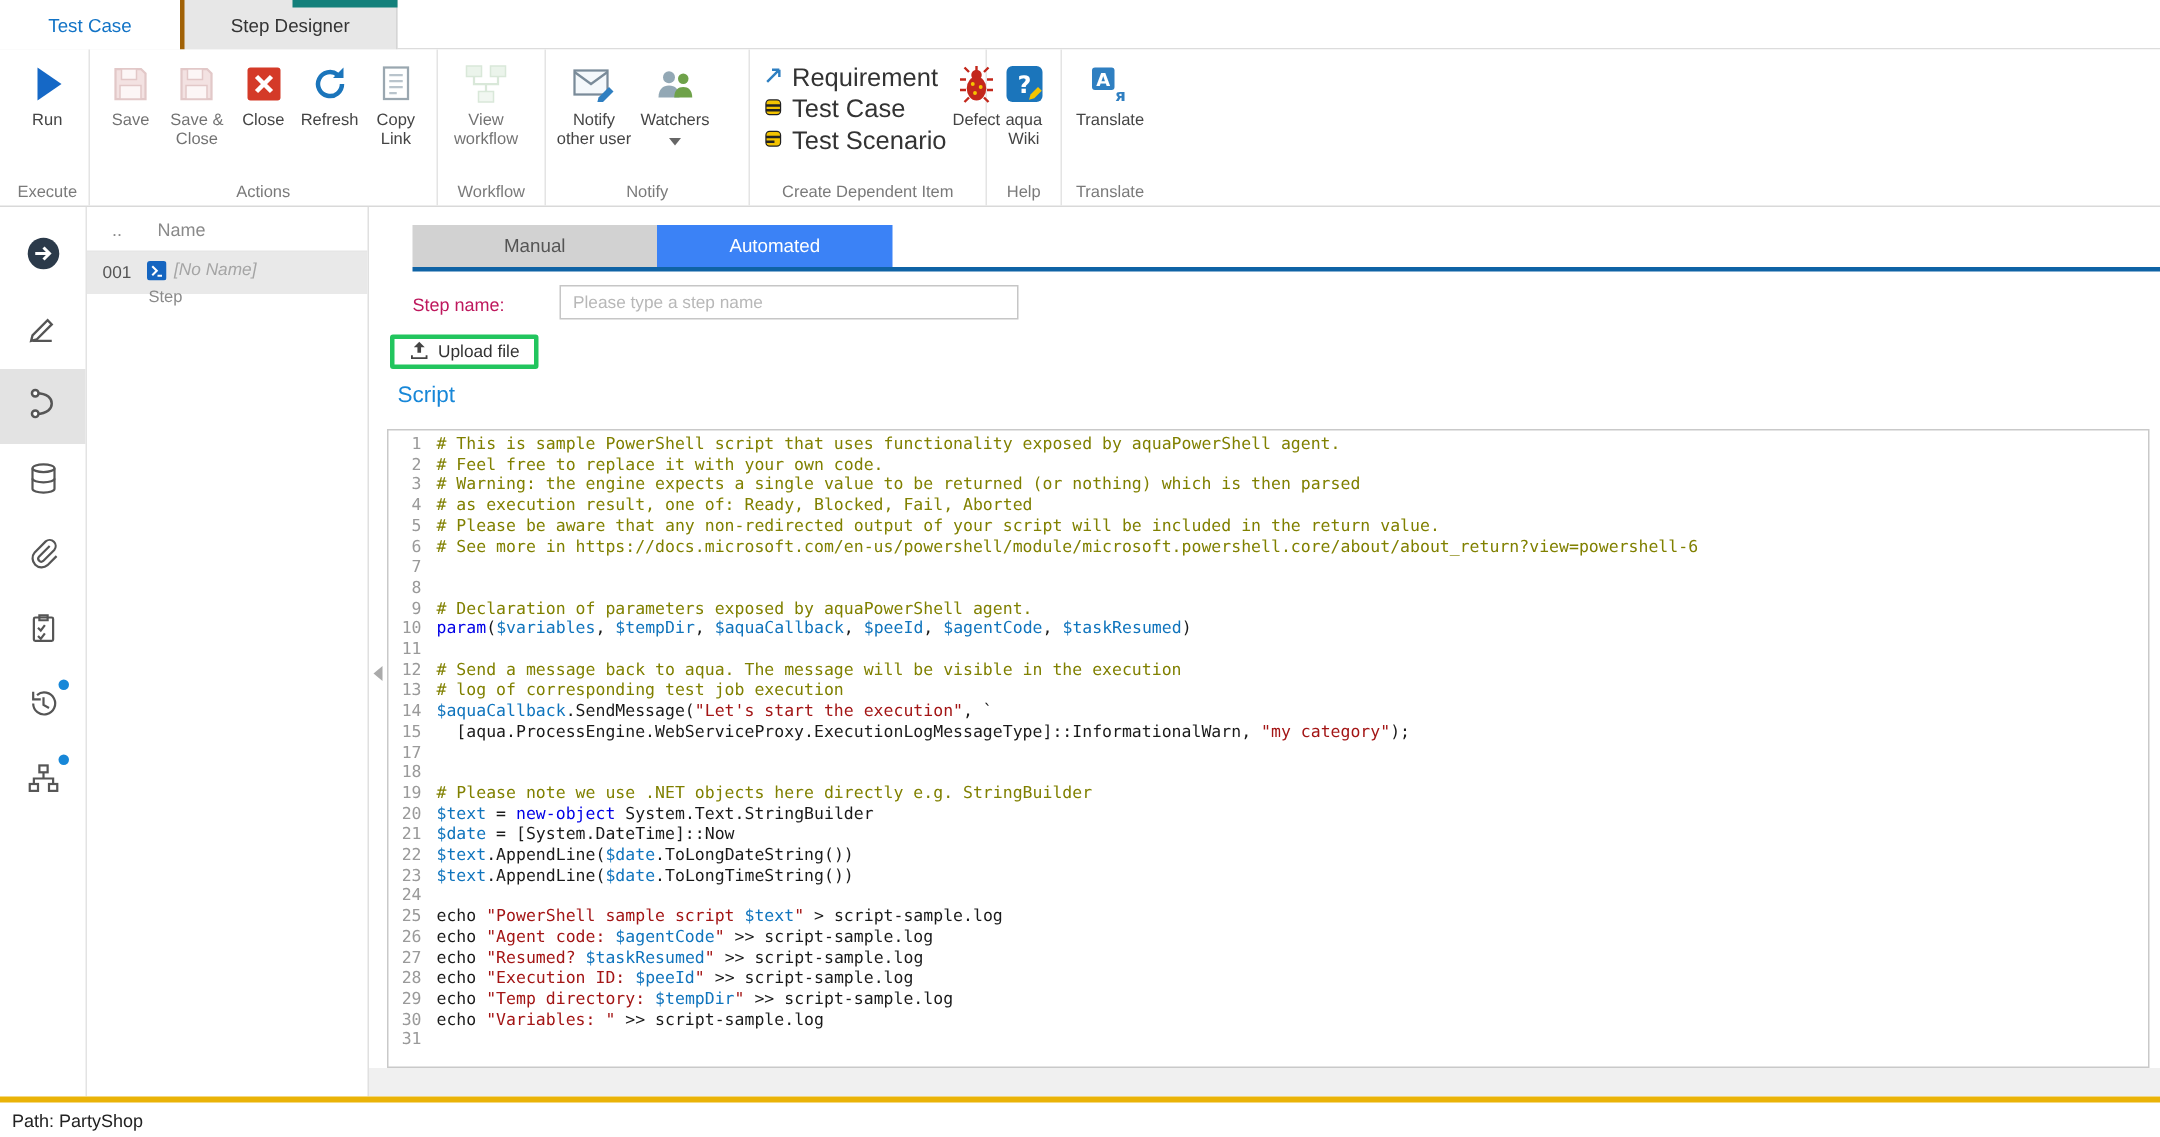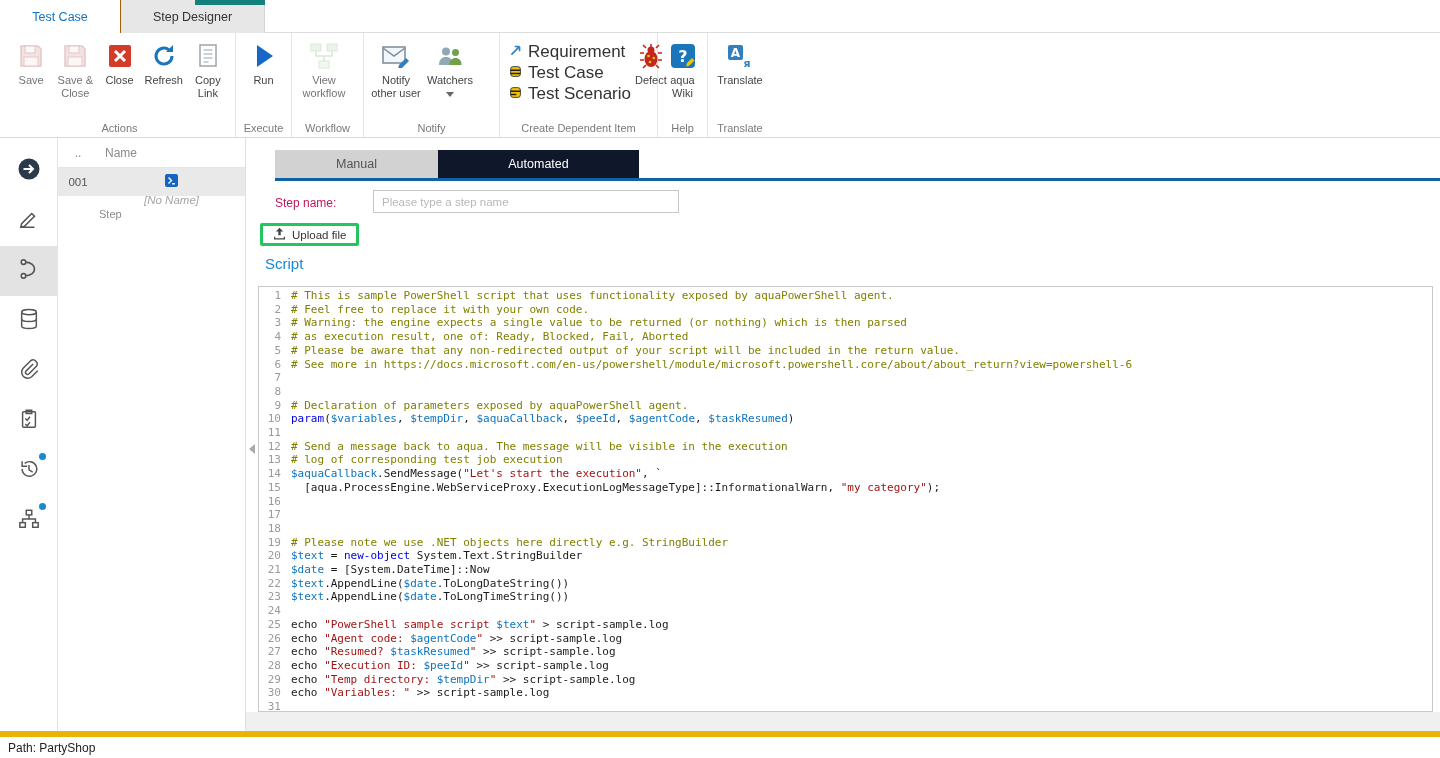--- a/index.html
+++ b/index.html
@@ -5,21 +5,21 @@
   html,body{margin:0;padding:0;background:#fff;}
   *{box-sizing:border-box;}
   .app{position:relative;width:1440px;height:758px;overflow:hidden;background:#fff;
        font-family:"Liberation Sans","DejaVu Sans",sans-serif;color:#333;}
   
   .topbar{position:absolute;left:0;top:0;width:1440px;height:33px;background:#fff;border-bottom:1px solid #dcdcdc;}
   .accent-bar{position:absolute;left:195px;top:0;width:70px;height:5px;background:#13807b;}
   .top-tab{position:absolute;top:0;height:33px;display:flex;align-items:center;justify-content:center;
            font-size:12.5px;cursor:pointer;}
   .top-tab.active{left:0;width:120px;color:#1173c6;background:#fff;}
-  .top-tab.inactive{left:120px;width:145px;color:#333;background:#e7e7e7;border-left:1px solid #a16207;border-right:1px solid #d5d5d5;}
+  .top-tab.inactive{left:120px;width:145px;color:#333;background:#e7e7e7;border-left:3px solid #a16207;border-right:1px solid #d5d5d5;}
   
   .ribbon{position:absolute;left:0;top:33px;width:1440px;height:105px;background:#fff;
           border-bottom:1px solid #d9d9d9;display:flex;align-items:stretch;padding-left:4px;}
   .rgroup{position:relative;border-right:1px solid #e4e4e4;padding:2px 5px 16px 5px;}
   .rgl{position:absolute;bottom:3px;left:0;right:0;text-align:center;font-size:11px;color:#7a7a7a;white-space:nowrap;}
   .rbtns{display:flex;align-items:flex-start;height:100%;}
   .rbtn{display:flex;flex-direction:column;align-items:center;width:46px;padding-top:7px;gap:4px;
         font-size:11px;color:#444;text-align:center;cursor:pointer;line-height:1.15;}
   .rbtn.wide{width:54px;}
   .rbtn.disabled{opacity:.75;}
@@ -33,66 +33,80 @@
   .side-cell.selected{background:#e3e3e3;}
   .dot{position:absolute;top:7px;right:11px;width:7px;height:7px;border-radius:50%;background:#1787d8;}
   
   .steps-panel{position:absolute;left:58px;top:138px;width:188px;height:593px;background:#fff;border-right:1px solid #e0e0e0;font-size:12px;}
   .sp-header{height:30px;border-bottom:1px solid #e6e6e6;display:flex;align-items:center;color:#8a8a8a;}
   .sp-col-dots{width:40px;text-align:center;}
   .sp-col-name{flex:1;padding-left:7px;}
   .sp-row{height:28px;background:#e9e9e9;display:flex;font-size:11.5px;cursor:pointer;}
   .sp-num{width:40px;padding-top:8px;text-align:center;color:#555;}
   .sp-body{flex:1;padding-top:6px;}
-  .sp-line1{display:flex;align-items:center;gap:5px;flex-direction:column;}
+  .sp-line1{display:flex;align-items:flex-start;gap:5px;}
   .sp-name{font-style:italic;color:#a5a5a5;}
   .sp-type{color:#8a8a8a;font-size:11px;margin-top:2px;margin-left:1px;}
   
   .main{position:absolute;left:246px;top:138px;width:1194px;height:593px;background:#fff;}
   .tab{position:absolute;top:12px;height:28px;display:flex;align-items:center;justify-content:center;font-size:12.5px;cursor:pointer;}
   .tab-manual{left:29px;width:163px;background:#d2d2d2;color:#555;}
-  .tab-automated{left:192px;width:201px;background:#0f172a;color:#fff;}
+  .tab-automated{left:192px;width:157px;background:#3b82f6;color:#fff;}
   .tab-underline{position:absolute;left:29px;right:0;top:40px;height:3px;background:#0f63a5;}
   .stepname-label{position:absolute;left:29px;top:53px;height:24px;line-height:24px;font-size:12px;color:#be185d;}
   .stepname-input{position:absolute;left:127px;top:52px;width:306px;height:23px;border:1px solid #c6c6c6;
                   padding:0 8px;font-size:11.5px;color:#333;outline:none;font-family:inherit;}
   .stepname-input::placeholder{color:#b8b8b8;}
   .upload-btn{position:absolute;left:14px;top:85px;height:23px;padding:0 10px;border:3px solid #22c55e;border-radius:2px;
               background:#fff;display:flex;align-items:center;gap:6px;font-size:11.5px;color:#333;cursor:pointer;}
   .script-heading{position:absolute;left:19px;top:117px;font-size:15px;color:#1787d8;}
   .editor{position:absolute;left:12px;top:148px;width:1175px;height:426px;border:1px solid #c9c9c9;background:#fff;
           overflow:hidden;font-family:"DejaVu Sans Mono","Liberation Mono",monospace;font-size:11px;line-height:13.7px;padding-top:2px;}
   .code-line{display:flex;white-space:pre;}
   .ln{width:32px;text-align:right;padding-right:10px;color:#9a9a9a;flex:none;}
   .cd{white-space:pre;color:#1a1a1a;}
   .t-c{color:#808000;} .t-v{color:#0f74bd;} .t-s{color:#a31515;} .t-k{color:#0000e6;}
   .collapse-handle{position:absolute;left:3px;top:306px;width:0;height:0;
                    border-top:5px solid transparent;border-bottom:5px solid transparent;border-right:6px solid #aaa;cursor:pointer;}
   .bottom-strip{position:absolute;left:0;top:574px;width:100%;height:19px;background:#f0f0f0;}
   
-  .statusbar{position:absolute;left:0;top:731px;width:1440px;height:27px;background:#fff;border-top:6px solid #eab308;
+  .statusbar{position:absolute;left:0;top:731px;width:1440px;height:27px;background:#fff;border-top:4px solid #eab308;
              display:flex;align-items:center;padding-left:8px;font-size:12px;color:#222;}
 </style>
 </head>
 <body>
 
 <div class="app">
 
   <div class="topbar">
     <div class="top-tab active">
         <span>Test Case</span>
       </div>
     <div class="top-tab inactive">
         <span>Step Designer</span>
       </div>
     <div class="accent-bar"></div>
   </div>
 
   <div class="ribbon">
 
+    <div class="rgroup" style="width:56px">
+      <div class="rbtns">
+        <div class="rbtn">
+          <span class="ric">
+            <svg width="24" height="26" viewBox="0 0 24 26">
+                <path d="M5 2l16 11L5 24z" fill="#1568c6"></path>
+              </svg>
+          </span>
+          <span class="rlabel">Run</span>
+        </div>
+      </div>
+      <div class="rgl">Execute</div>
+    </div>
+
     <div class="rgroup" style="width:232px">
       <div class="rbtns">
         <div class="rbtn disabled">
           <span class="ric">
             <svg width="26" height="26" viewBox="0 0 26 26">
                 <path d="M3 3h17l3 3v17H3z" fill="#f0d9d9" stroke="#d9b6b6" stroke-width="1.5"></path>
                 <rect x="7" y="3" width="10" height="7" fill="#fbf4f4" stroke="#d9b6b6"></rect>
                 <rect x="6" y="14" width="14" height="9" fill="#fbf4f4" stroke="#d9b6b6"></rect>
               </svg>
           </span>
@@ -130,34 +144,20 @@
           <span class="ric">
             <svg width="24" height="26" viewBox="0 0 24 26">
                 <rect x="4" y="2" width="16" height="21" fill="#fff" stroke="#9aa7b0" stroke-width="1.5"></rect>
                 <path d="M7.5 7h9M7.5 11h9M7.5 15h9M7.5 19h5" stroke="#b9c4cc" stroke-width="1.5"></path>
               </svg>
           </span>
           <span class="rlabel">Copy Link</span>
         </div>
       </div>
       <div class="rgl">Actions</div>
-    </div>
-
-    <div class="rgroup" style="width:56px">
-      <div class="rbtns">
-        <div class="rbtn">
-          <span class="ric">
-            <svg width="24" height="26" viewBox="0 0 24 26">
-                <path d="M5 2l16 11L5 24z" fill="#1568c6"></path>
-              </svg>
-          </span>
-          <span class="rlabel">Run</span>
-        </div>
-      </div>
-      <div class="rgl">Execute</div>
     </div>
 
     <div class="rgroup" style="width:72px">
       <div class="rbtns">
         <div class="rbtn wide disabled">
           <span class="ric">
             <svg width="30" height="28" viewBox="0 0 30 28" opacity="0.55">
                 <rect x="2" y="2" width="10" height="7" fill="#cfe6cf" stroke="#a4c7a4"></rect>
                 <rect x="18" y="2" width="10" height="7" fill="#cfe6cf" stroke="#a4c7a4"></rect>
                 <rect x="10" y="19" width="10" height="7" fill="#dcecdc" stroke="#a4c7a4"></rect>
@@ -413,21 +413,20 @@
           <div class="code-line"><span class="ln">6</span><span class="cd"><span class="t-c"># See more in https://docs.microsoft.com/en-us/powershell/module/microsoft.powershell.core/about/about_return?view=powershell-6</span></span></div>
           <div class="code-line"><span class="ln">7</span><span class="cd"></span></div>
           <div class="code-line"><span class="ln">8</span><span class="cd"></span></div>
           <div class="code-line"><span class="ln">9</span><span class="cd"><span class="t-c"># Declaration of parameters exposed by aquaPowerShell agent.</span></span></div>
           <div class="code-line"><span class="ln">10</span><span class="cd"><span class="t-k">param</span>(<span class="t-v">$variables</span>, <span class="t-v">$tempDir</span>, <span class="t-v">$aquaCallback</span>, <span class="t-v">$peeId</span>, <span class="t-v">$agentCode</span>, <span class="t-v">$taskResumed</span>)</span></div>
           <div class="code-line"><span class="ln">11</span><span class="cd"></span></div>
           <div class="code-line"><span class="ln">12</span><span class="cd"><span class="t-c"># Send a message back to aqua. The message will be visible in the execution</span></span></div>
           <div class="code-line"><span class="ln">13</span><span class="cd"><span class="t-c"># log of corresponding test job execution</span></span></div>
           <div class="code-line"><span class="ln">14</span><span class="cd"><span class="t-v">$aquaCallback</span>.SendMessage(<span class="t-s">"Let's start the execution"</span>, `</span></div>
           <div class="code-line"><span class="ln">15</span><span class="cd">  [aqua.ProcessEngine.WebServiceProxy.ExecutionLogMessageType]::InformationalWarn, <span class="t-s">"my category"</span>);</span></div>
-          <div class="code-line"><span class="ln">16</span><span class="cd"></span></div>
           <div class="code-line"><span class="ln">17</span><span class="cd"></span></div>
           <div class="code-line"><span class="ln">18</span></div>
           <div class="code-line"><span class="ln">19</span><span class="cd"><span class="t-c"># Please note we use .NET objects here directly e.g. StringBuilder</span></span></div>
           <div class="code-line"><span class="ln">20</span><span class="cd"><span class="t-v">$text</span> = <span class="t-k">new-object</span> System.Text.StringBuilder</span></div>
           <div class="code-line"><span class="ln">21</span><span class="cd"><span class="t-v">$date</span> = [System.DateTime]::Now</span></div>
           <div class="code-line"><span class="ln">22</span><span class="cd"><span class="t-v">$text</span>.AppendLine(<span class="t-v">$date</span>.ToLongDateString())</span></div>
           <div class="code-line"><span class="ln">23</span><span class="cd"><span class="t-v">$text</span>.AppendLine(<span class="t-v">$date</span>.ToLongTimeString())</span></div>
           <div class="code-line"><span class="ln">24</span><span class="cd"></span></div>
           <div class="code-line"><span class="ln">25</span><span class="cd">echo <span class="t-s">"PowerShell sample script </span><span class="t-v">$text</span><span class="t-s">"</span> &gt; script-sample.log</span></div>
           <div class="code-line"><span class="ln">26</span><span class="cd">echo <span class="t-s">"Agent code: </span><span class="t-v">$agentCode</span><span class="t-s">"</span> &gt;&gt; script-sample.log</span></div>

